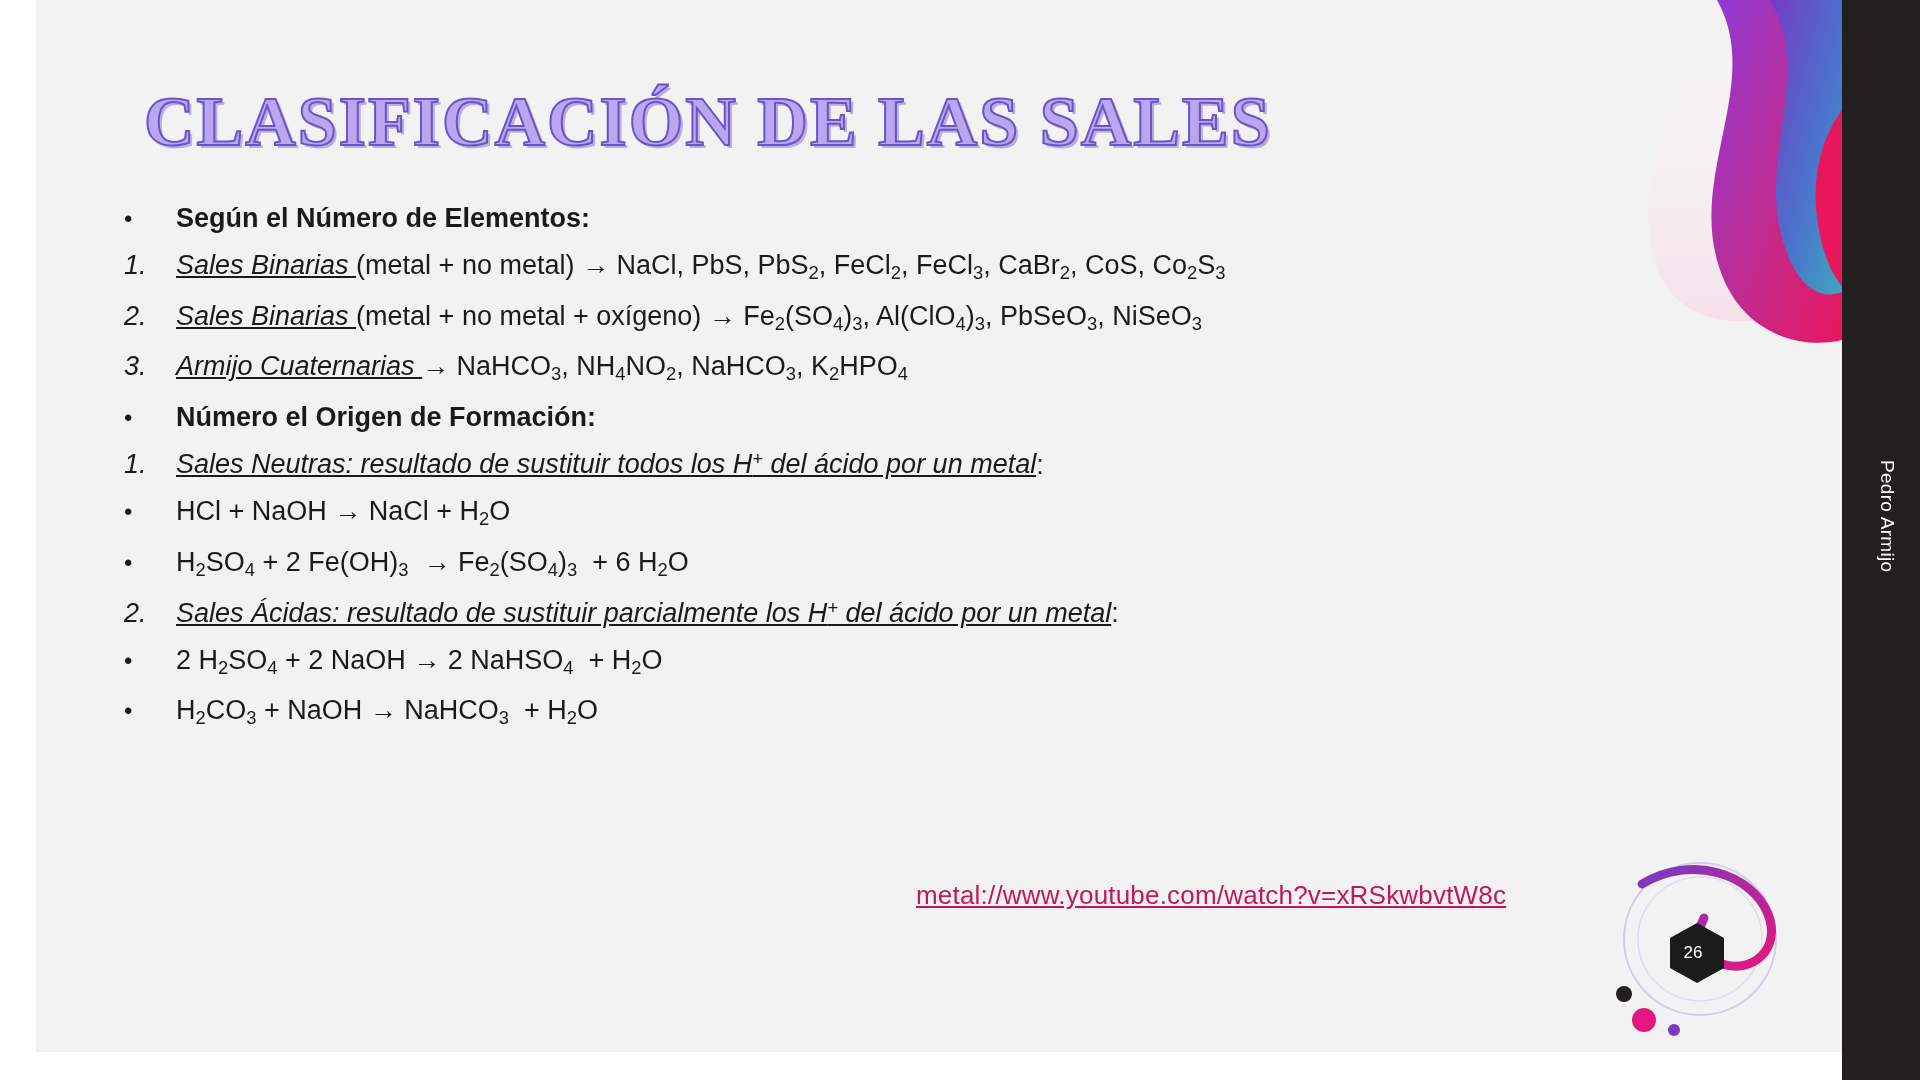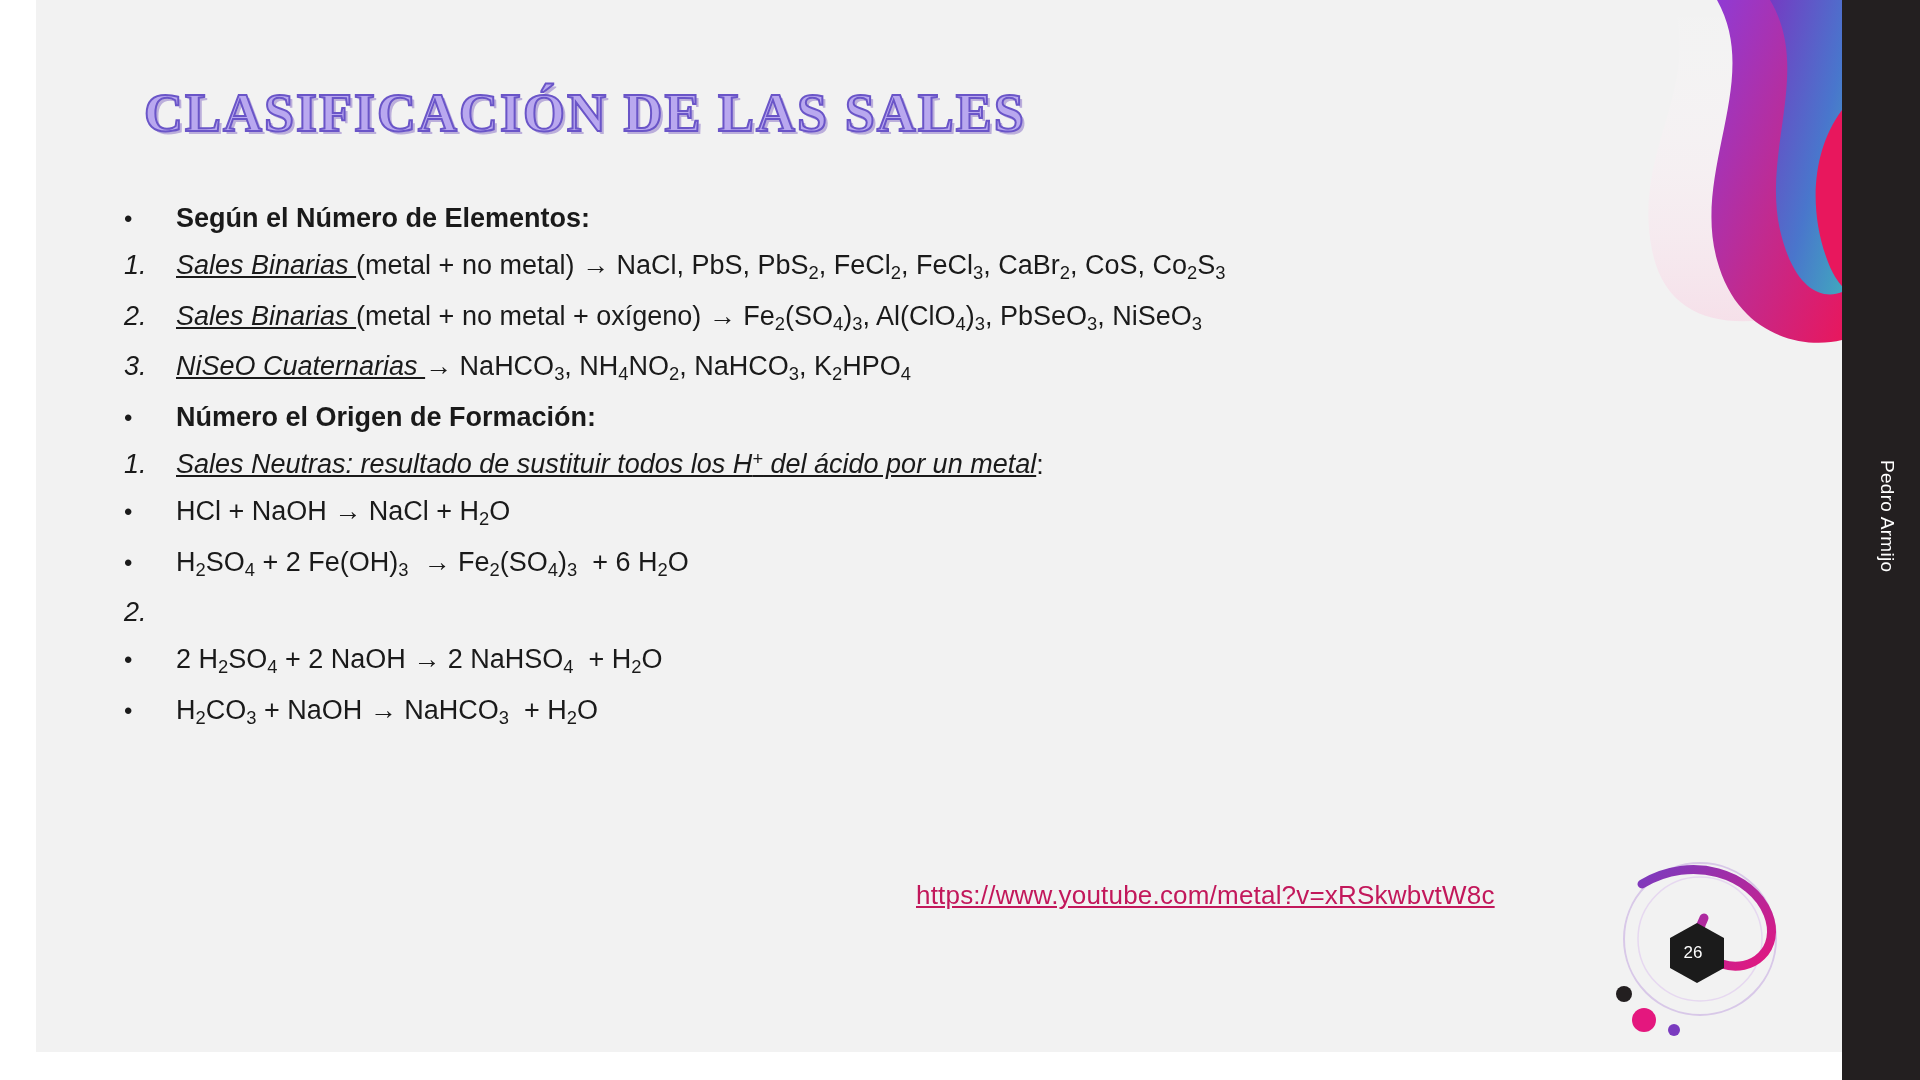--- a/index.html
+++ b/index.html
@@ -87,21 +87,21 @@
     font-family: "Liberation Sans", sans-serif;
   }
 
   
   .title {
     position: absolute;
     left: 108px;
     top: 82px;
     font-family: "Liberation Serif", serif;
     font-weight: bold;
-    font-size: 54px;
+    font-size: 70px;
     letter-spacing: 2px;
     color: #b9a8ef;
     -webkit-text-stroke: 2px #6a55c8;
     text-shadow: 3px 3px 0 rgba(120,90,190,0.45);
   }
 
   
   .content {
     position: absolute;
     left: 88px;
@@ -207,52 +207,53 @@
         <div class="line">
           <span class="marker num">1.</span>
           <span class="txt"><span class="ital under">Sales Binarias </span>(metal + no metal) → NaCl, PbS, PbS<sub>2</sub>, FeCl<sub>2</sub>, FeCl<sub>3</sub>, CaBr<sub>2</sub>, CoS, Co<sub>2</sub>S<sub>3</sub></span>
         </div>
         <div class="line">
           <span class="marker num">2.</span>
           <span class="txt"><span class="ital under">Sales Binarias </span>(metal + no metal + oxígeno) → Fe<sub>2</sub>(SO<sub>4</sub>)<sub>3</sub>, Al(ClO<sub>4</sub>)<sub>3</sub>, PbSeO<sub>3</sub>, NiSeO<sub>3</sub></span>
         </div>
         <div class="line">
           <span class="marker num">3.</span>
-          <span class="txt"><span class="ital under">NiSeO Cuaternarias </span>→ NaHCO<sub>3</sub>, NH<sub>4</sub>NO<sub>2</sub>, NaHCO<sub>3</sub>, K<sub>2</sub>HPO<sub>4</sub></span>
+          <span class="txt"><span class="ital under">Armijo Cuaternarias </span>→ NaHCO<sub>3</sub>, NH<sub>4</sub>NO<sub>2</sub>, NaHCO<sub>3</sub>, K<sub>2</sub>HPO<sub>4</sub></span>
         </div>
         <div class="line">
           <span class="marker bullet">•</span>
           <span class="txt bold">Número el Origen de Formación:</span>
         </div>
         <div class="line">
           <span class="marker num">1.</span>
           <span class="txt"><span class="ital under">Sales Neutras: resultado de sustituir todos los H<sup>+</sup> del ácido por un metal</span>:</span>
         </div>
         <div class="line">
           <span class="marker bullet">•</span>
           <span class="txt">HCl + NaOH → NaCl + H<sub>2</sub>O</span>
         </div>
         <div class="line">
           <span class="marker bullet">•</span>
           <span class="txt">H<sub>2</sub>SO<sub>4</sub> + 2 Fe(OH)<sub>3</sub>&nbsp; → Fe<sub>2</sub>(SO<sub>4</sub>)<sub>3</sub>&nbsp; + 6 H<sub>2</sub>O</span>
         </div>
         <div class="line">
           <span class="marker num">2.</span>
+          <span class="txt"><span class="ital under">Sales Ácidas: resultado de sustituir parcialmente los H<sup>+</sup> del ácido por un metal</span>:</span>
         </div>
         <div class="line">
           <span class="marker bullet">•</span>
           <span class="txt">2 H<sub>2</sub>SO<sub>4</sub> + 2 NaOH → 2 NaHSO<sub>4</sub>&nbsp; + H<sub>2</sub>O</span>
         </div>
         <div class="line">
           <span class="marker bullet">•</span>
           <span class="txt">H<sub>2</sub>CO<sub>3</sub> + NaOH → NaHCO<sub>3</sub>&nbsp; + H<sub>2</sub>O</span>
         </div>
       </div>
 
-    <a class="link" href="#">https://www.youtube.com/metal?v=xRSkwbvtW8c</a>
+    <a class="link" href="#">metal://www.youtube.com/watch?v=xRSkwbvtW8c</a>
 
     <div class="blob-bottom">
       <svg width="230" height="200" viewBox="0 0 230 200" xmlns="http://www.w3.org/2000/svg">
         <defs>
           <linearGradient id="g4" x1="0" y1="0" x2="1" y2="1">
             <stop offset="0%" stop-color="#7a3bbf"></stop>
             <stop offset="100%" stop-color="#e4177e"></stop>
           </linearGradient>
         </defs>
         <circle cx="118" cy="95" r="76" fill="none" stroke="#d8c8e8" stroke-width="2"></circle>

